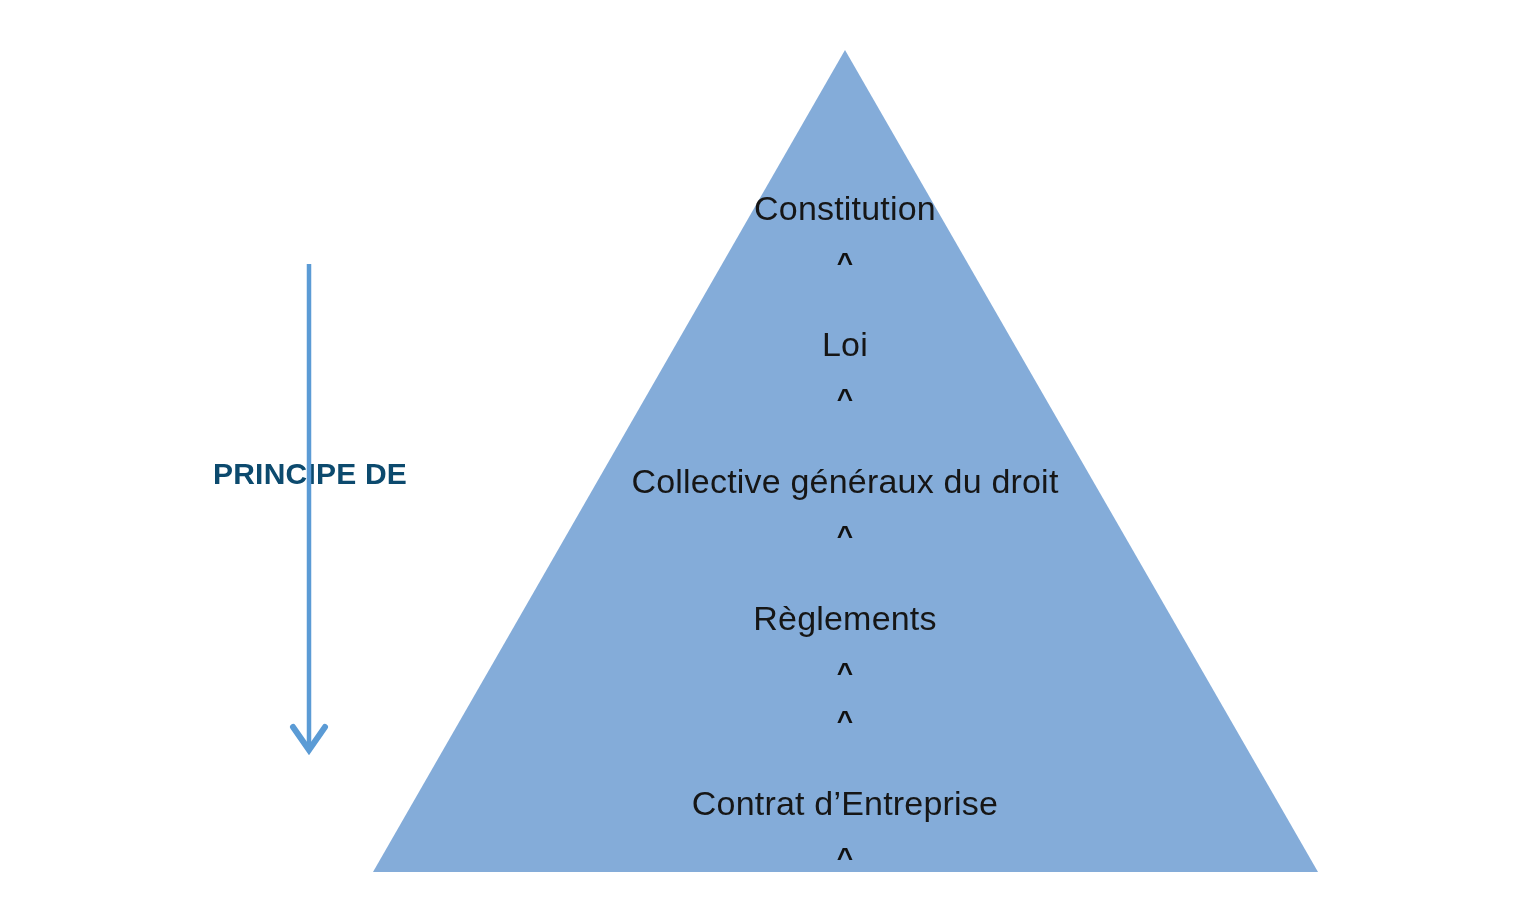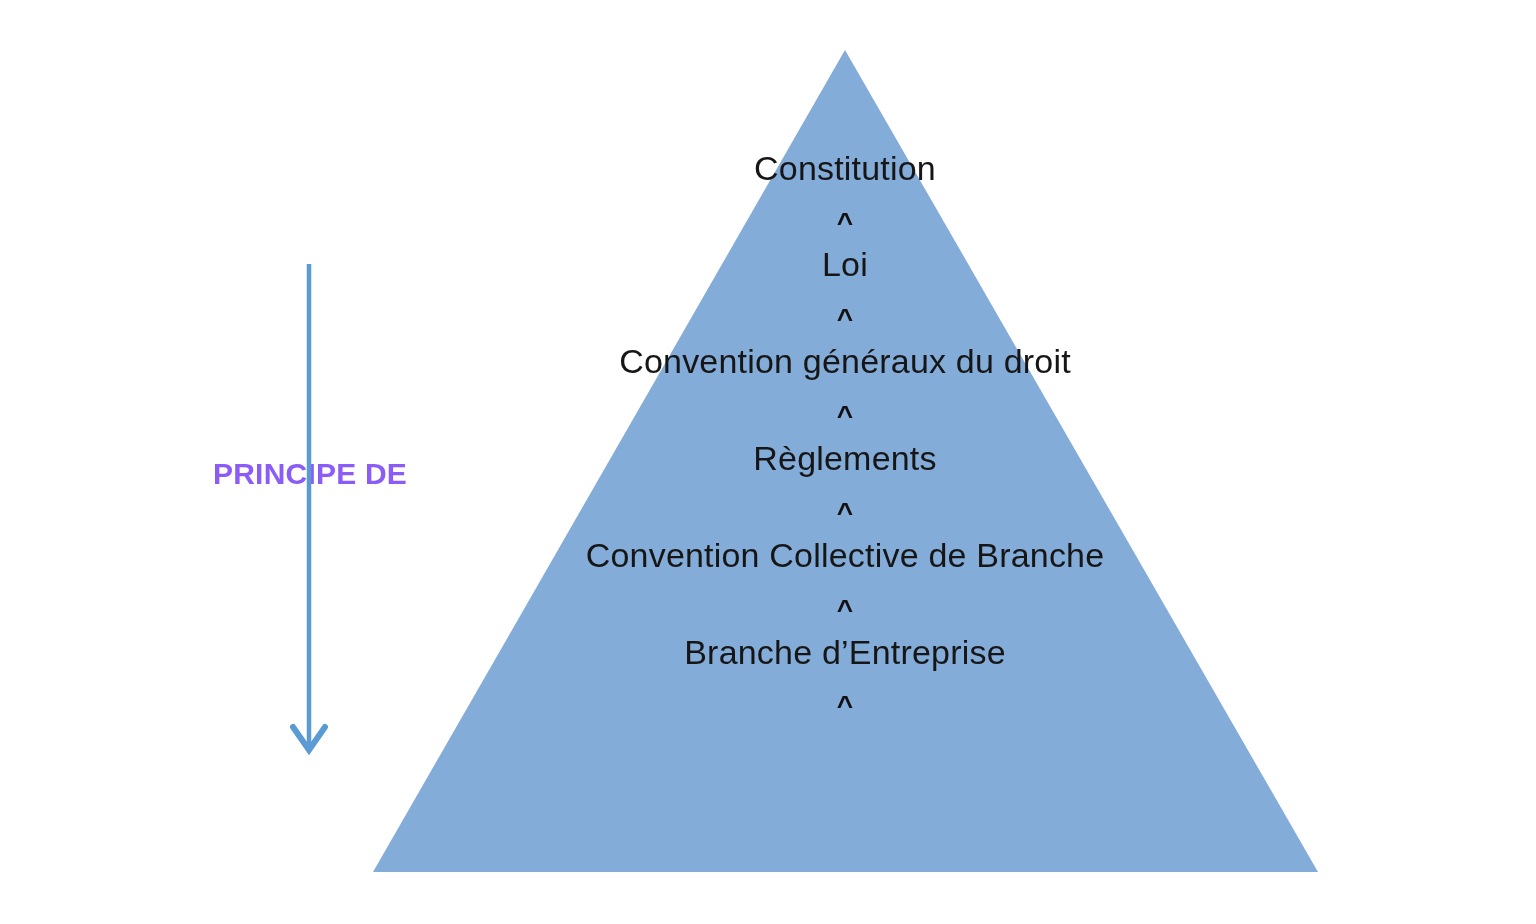--- a/index.html
+++ b/index.html
@@ -35,63 +35,63 @@
     height: 48.4px;
     display: flex;
     align-items: center;
     justify-content: center;
     white-space: nowrap;
   }
   .level {
     font-size: 34px;
     letter-spacing: 0.2px;
     color: #161616;
+    margin-top: 40px;
   }
   .caret {
     font-size: 28px;
     font-weight: 800;
     color: #111111;
     transform: translateY(6px);
   }
   .principe-label {
     position: absolute;
     left: 310px;
     top: 448px;
     transform: translateX(-50%);
     text-align: center;
     font-size: 30px;
     font-weight: 700;
     line-height: 52px;
     letter-spacing: 0.2px;
-    color: #8b5cf6;
+    color: #0c4a6e;
     white-space: nowrap;
     z-index: 2;
   }
 </style>
 </head>
 <body>
 
 <div class="canvas">
 
   <svg class="layer-svg pyramid-layer" viewBox="0 0 1536 924">
     <polygon points="845,50 373,872 1318,872" fill="#84ACD9"></polygon>
   </svg>
 
   <div class="stack">
     <div class="row level">Constitution</div>
     <div class="row caret">^</div>
     <div class="row level">Loi</div>
     <div class="row caret">^</div>
-    <div class="row level">Convention généraux du droit</div>
+    <div class="row level">Collective généraux du droit</div>
     <div class="row caret">^</div>
     <div class="row level">Règlements</div>
     <div class="row caret">^</div>
-    <div class="row level">Convention Collective de Branche</div>
     <div class="row caret">^</div>
-    <div class="row level">Branche d’Entreprise</div>
+    <div class="row level">Contrat d’Entreprise</div>
     <div class="row caret">^</div>
   </div>
 
   <div class="principe-label">
     <div>PRINCIPE DE</div>
   </div>
 
   <svg class="layer-svg arrow-layer" viewBox="0 0 1536 924">
     <line x1="309" y1="264" x2="309" y2="746" stroke-width="4.5" stroke="#5B9BD5"></line>
     <polyline points="293,727 309,750 325,727" fill="none" stroke-width="6" stroke-linecap="round" stroke-linejoin="miter" stroke="#5B9BD5"></polyline>

